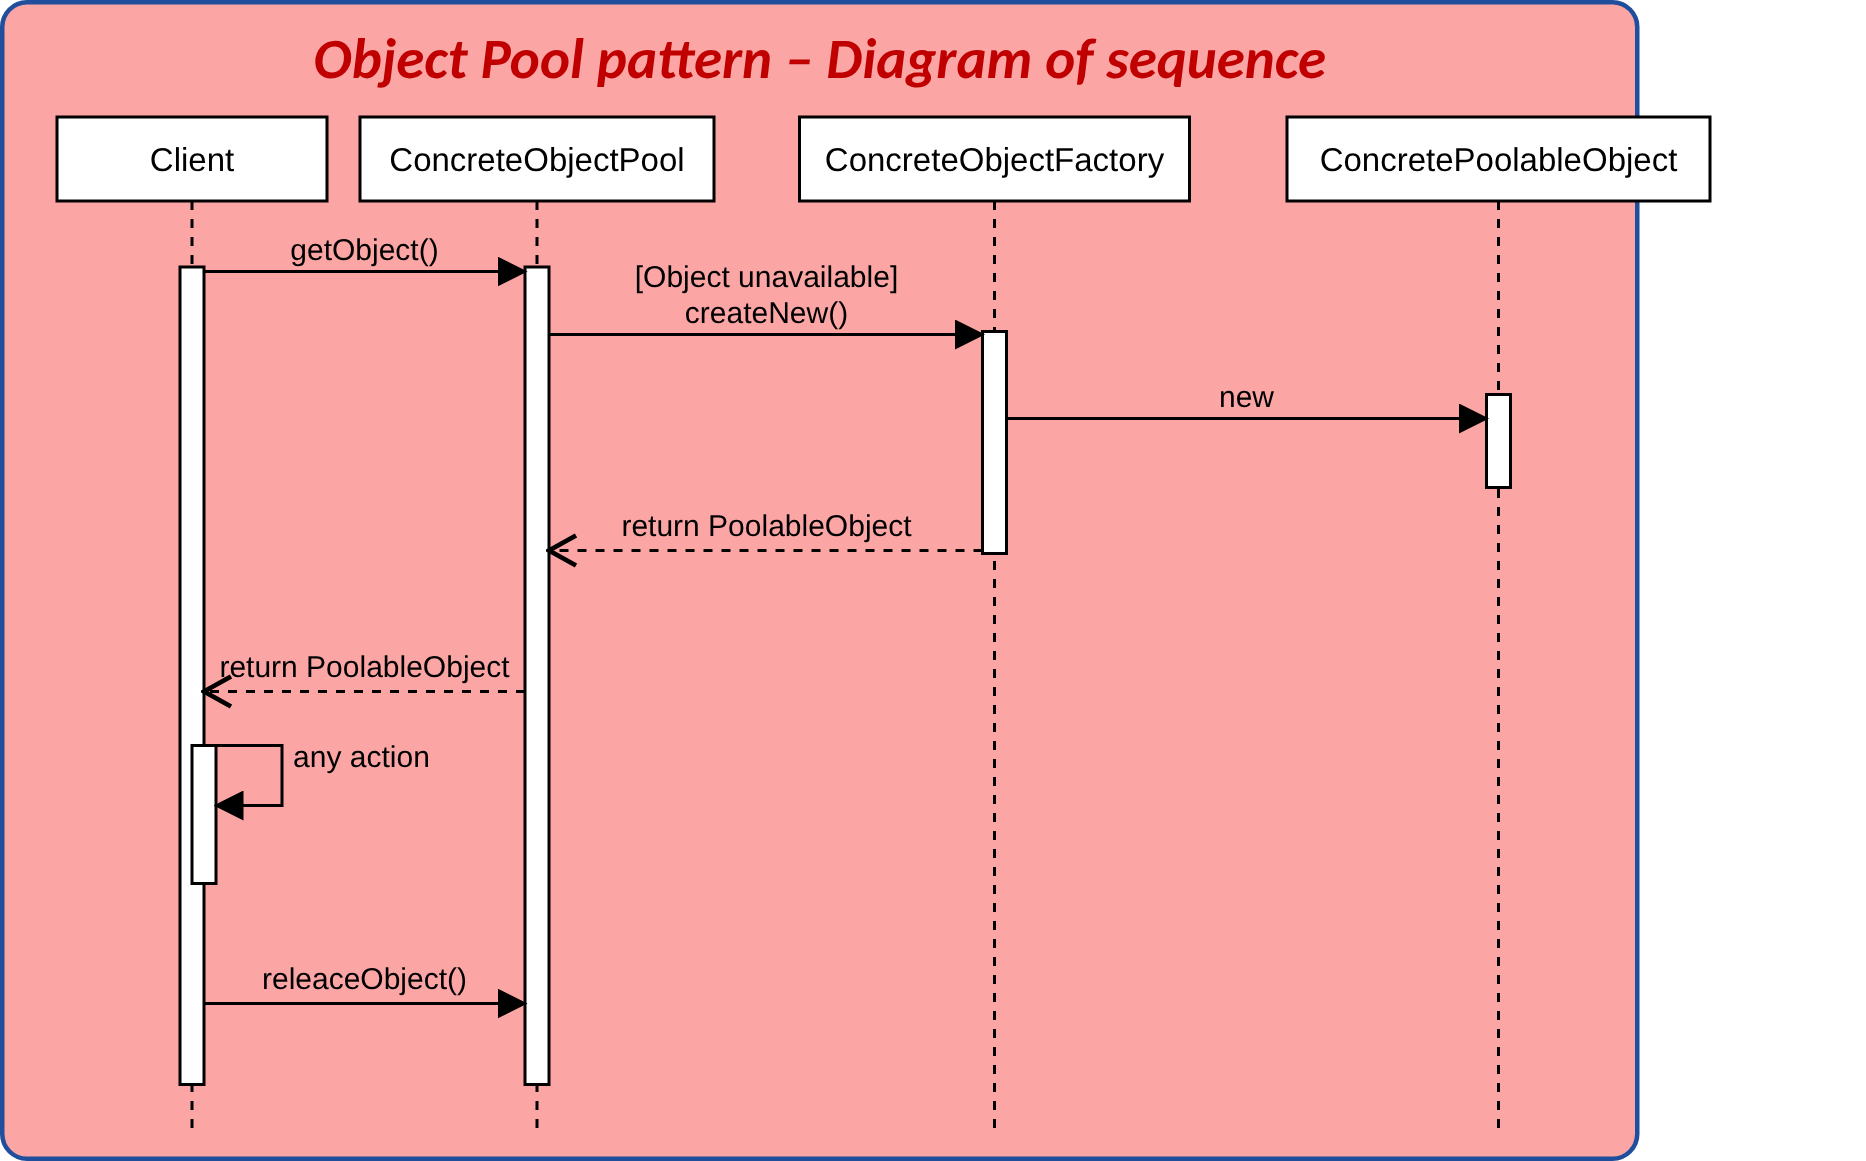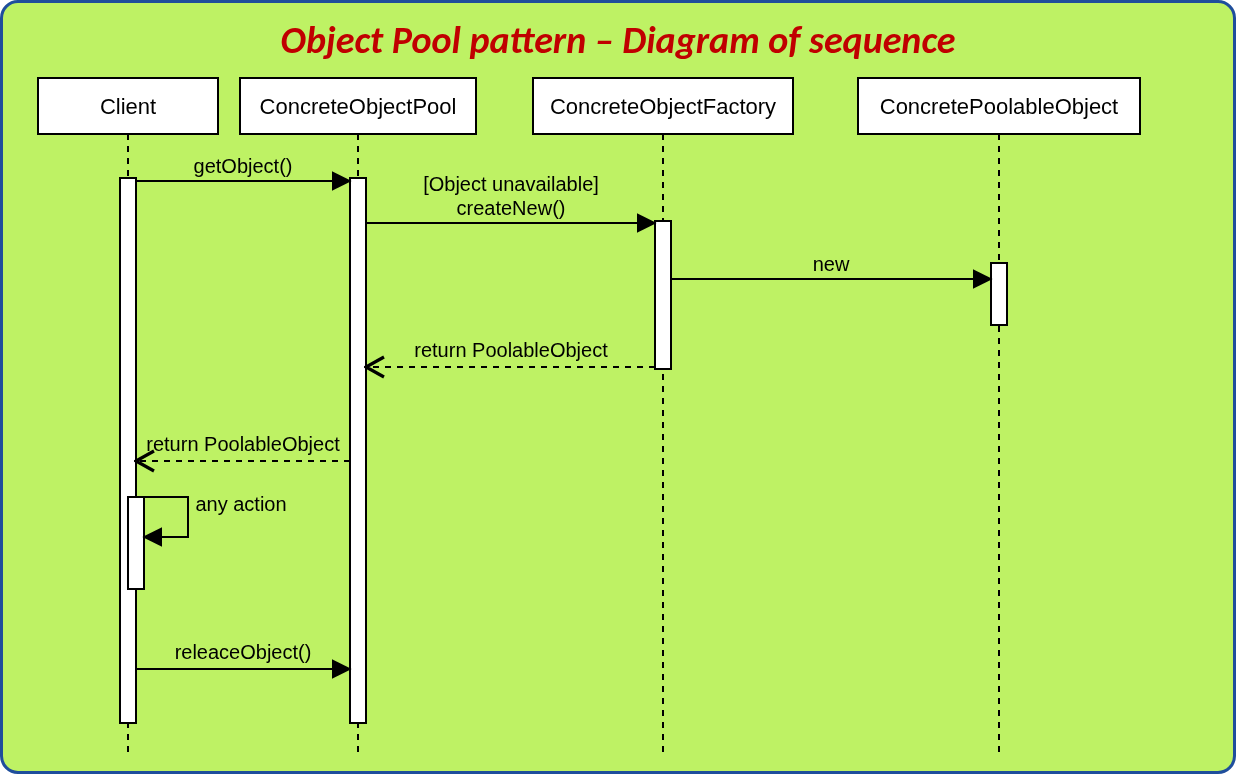--- a/index.html
+++ b/index.html
@@ -2,25 +2,25 @@
 <html><head>
 <meta charset="utf-8">
 <style>
   html, body {
     margin: 0;
     padding: 0;
     background: #fff;
   }
   .frame {
     box-sizing: border-box;
-    width: 1236px;
+    width: 1093px;
     height: 774px;
     border: 3px solid #1f4e9c;
     border-radius: 18px;
-    background: #bef264;
+    background: #fca5a5;
     position: relative;
     font-family: Arial, Helvetica, sans-serif;
   }
   .title {
     text-align: center;
     color: #c00000;
     font-style: italic;
     font-weight: bold;
     font-size: 38px;
     padding-top: 14px;

